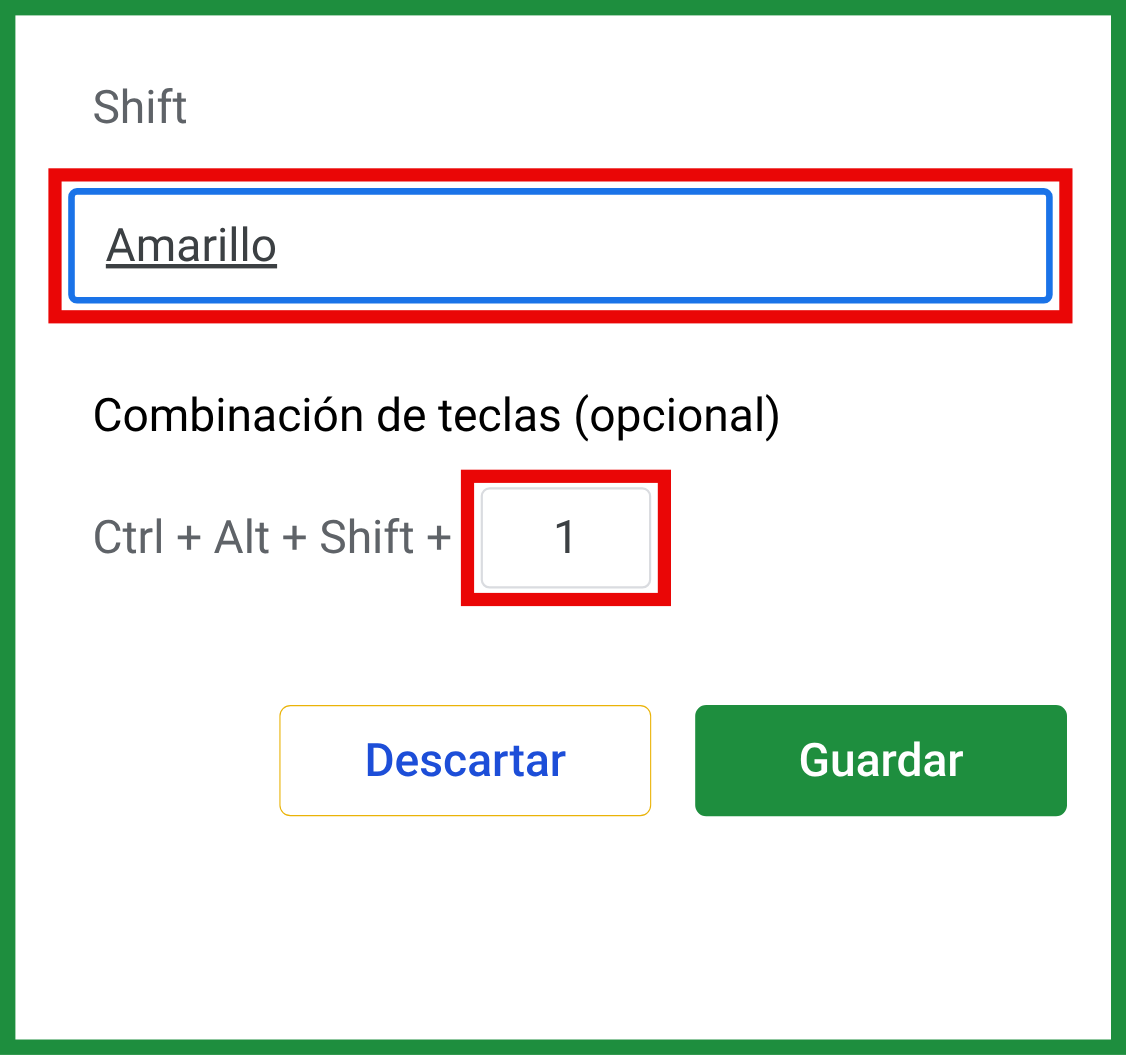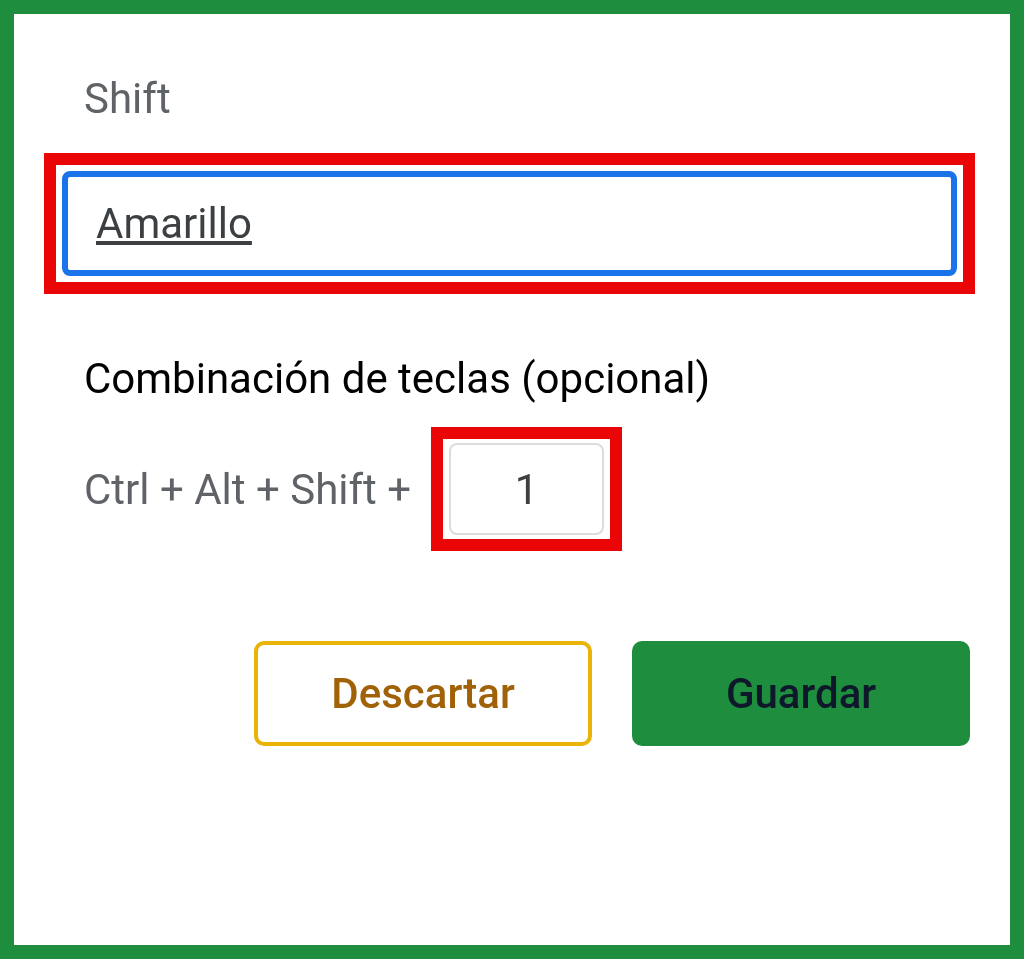--- a/index.html
+++ b/index.html
@@ -61,21 +61,21 @@
     }
     .shortcut-label {
       font-size: 42px;
       color: #000000;
       margin-bottom: 24px;
       display: block;
     }
     .shortcut-row {
       display: flex;
       align-items: center;
-      gap: 12px;
+      gap: 0;
     }
     .shortcut-prefix {
       font-size: 42px;
       color: #5f6368;
     }
     .shortcut-highlight {
       border: 12px solid #ea0606;
       padding: 4px 6px 4px 6px;
       margin-left: 8px;
       display: inline-flex;
@@ -105,27 +105,27 @@
       font-weight: 500;
       padding: 24px 0;
       border-radius: 10px;
       cursor: pointer;
       font-family: inherit;
       width: 345px;
       text-align: center;
     }
     .btn-discard {
       background: #fff;
-      border: 4px solid #eab308;
-      color: #a16207;
+      border: 1px solid #eab308;
+      color: #1d4ed8;
     }
     .btn-save {
       background: #1e8e3e;
       border: 2px solid #1e8e3e;
-      color: #0f172a;
+      color: #ffffff;
     }
   </style>
 </head>
 <body>
 
 <div class="outer-frame">
 
   <label class="field-label">Shift</label>
 
   <div class="name-highlight">

